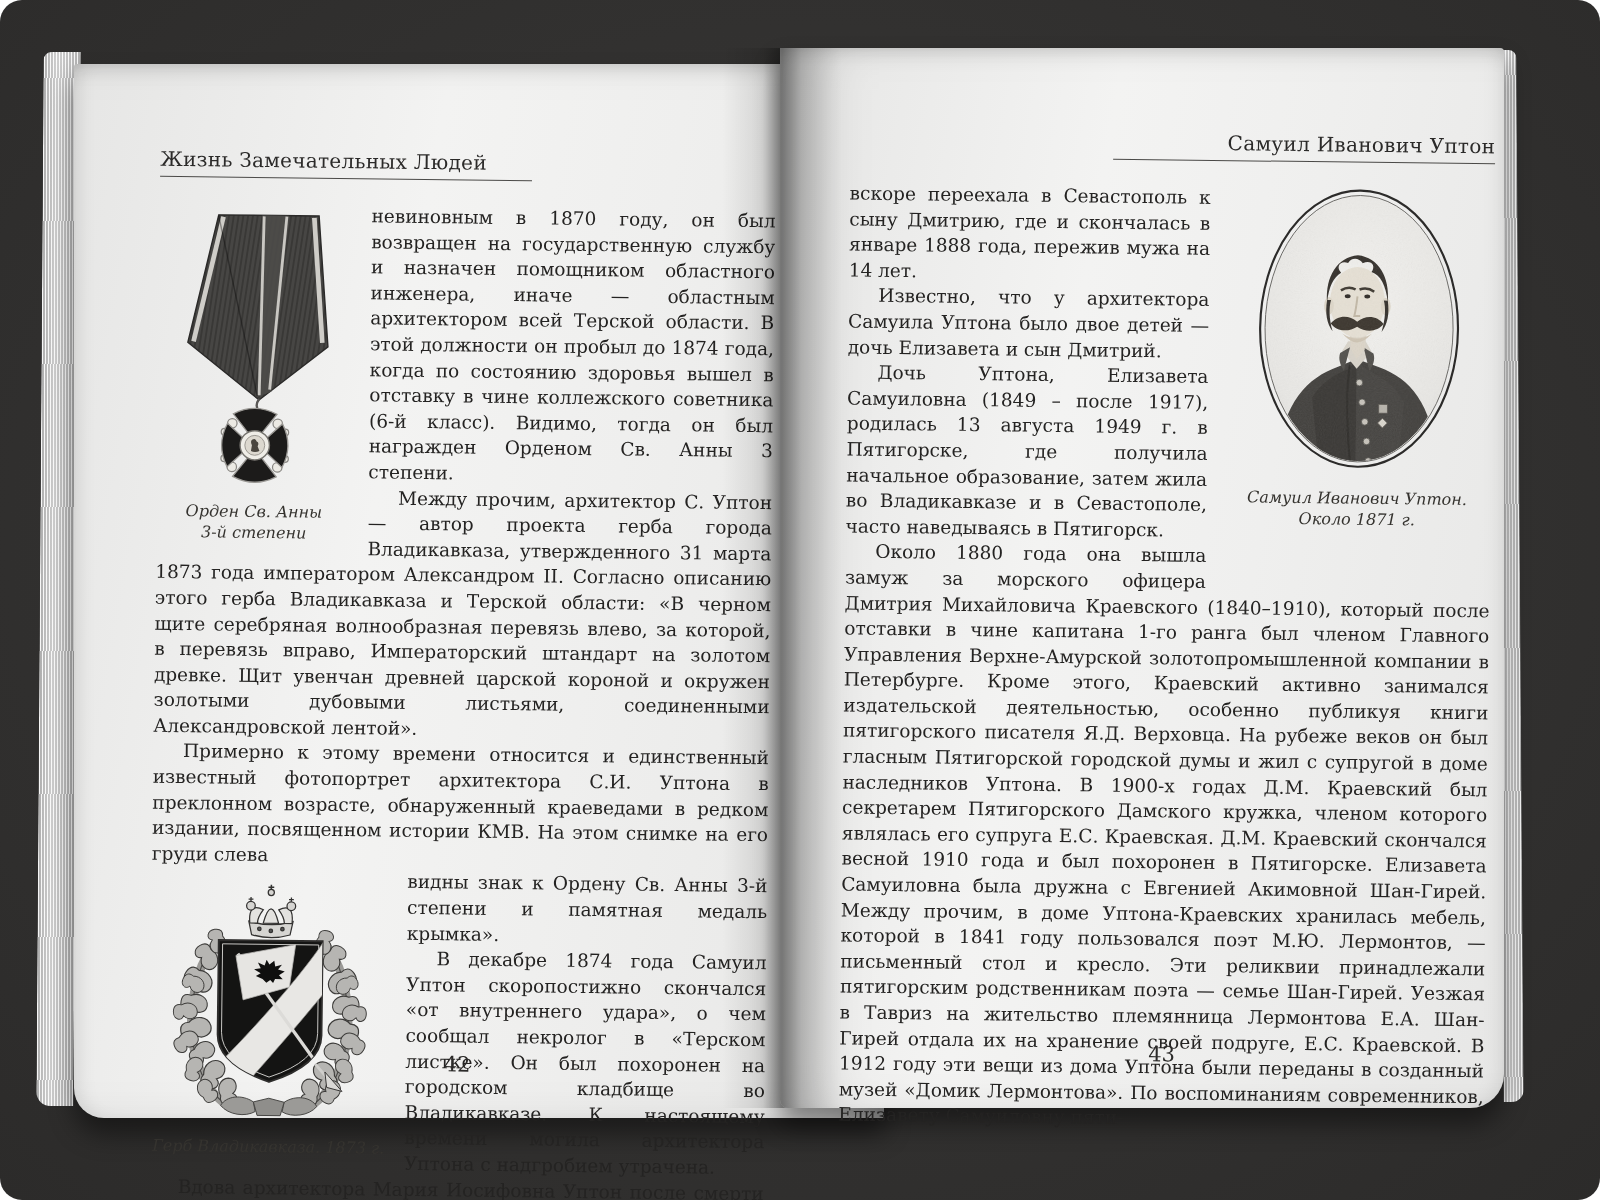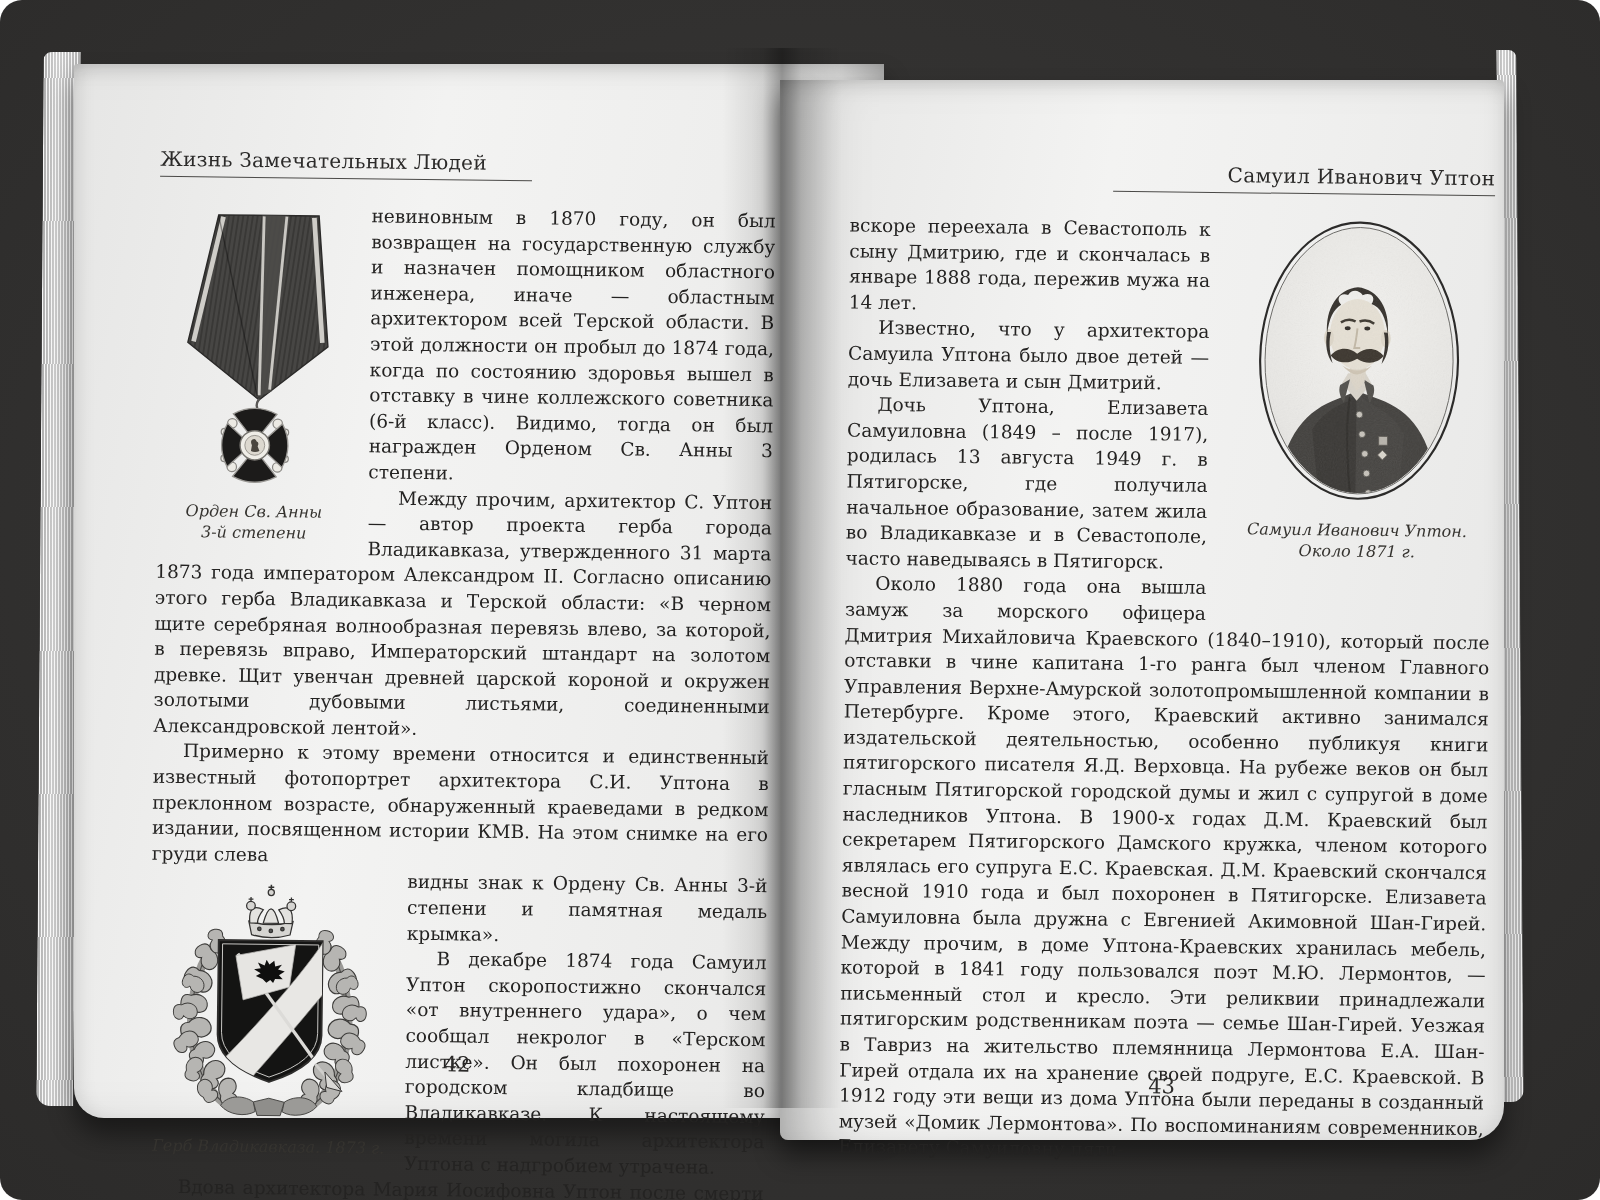--- a/index.html
+++ b/index.html
@@ -17,21 +17,21 @@
       linear-gradient(100deg,#e6e6e5 0%,#f3f3f2 38%,#efefee 62%,#e7e7e6 100%);}
   .page-left{left:34px;top:24px;width:810px;height:1054px;border-radius:3px 0 0 30px;
       box-shadow:inset -55px 0 70px -42px rgba(0,0,0,.38),
                  inset 12px 0 22px -12px rgba(0,0,0,.14),
                  inset 0 16px 22px -16px rgba(0,0,0,.18),
                  0 16px 26px rgba(0,0,0,.45);}
   .page-right{left:740px;top:8px;width:724px;height:1060px;border-radius:0 4px 34px 8px;
       box-shadow:inset 58px 0 72px -46px rgba(0,0,0,.38),
                  inset -12px 0 22px -12px rgba(0,0,0,.12),
                  inset 0 16px 22px -16px rgba(0,0,0,.18),
-                 0 16px 26px rgba(0,0,0,.45);margin-top:32px;}
+                 0 16px 26px rgba(0,0,0,.45);}
   .gutter{position:absolute;left:682px;top:8px;width:120px;height:1060px;pointer-events:none;
       background:linear-gradient(90deg,rgba(0,0,0,0) 0%,rgba(0,0,0,.10) 34%,rgba(0,0,0,.34) 50%,rgba(0,0,0,.12) 66%,rgba(0,0,0,0) 100%);}
 
   .content{position:absolute;inset:0;transform:rotate(.7deg);font-family:"DejaVu Serif","Liberation Serif",serif;color:#242322;}
   .cl{padding:86px 0 0 81px;width:616px;}
   .cr{padding:82px 0 0 65px;width:645px;}
 
   .rh{font-size:20px;letter-spacing:.3px;color:#2b2a29;}
   .rh .rh-span{display:inline-block;padding-bottom:5px;border-bottom:1.6px solid #4a4947;}
   .rh-left .rh-span{min-width:372px;}

